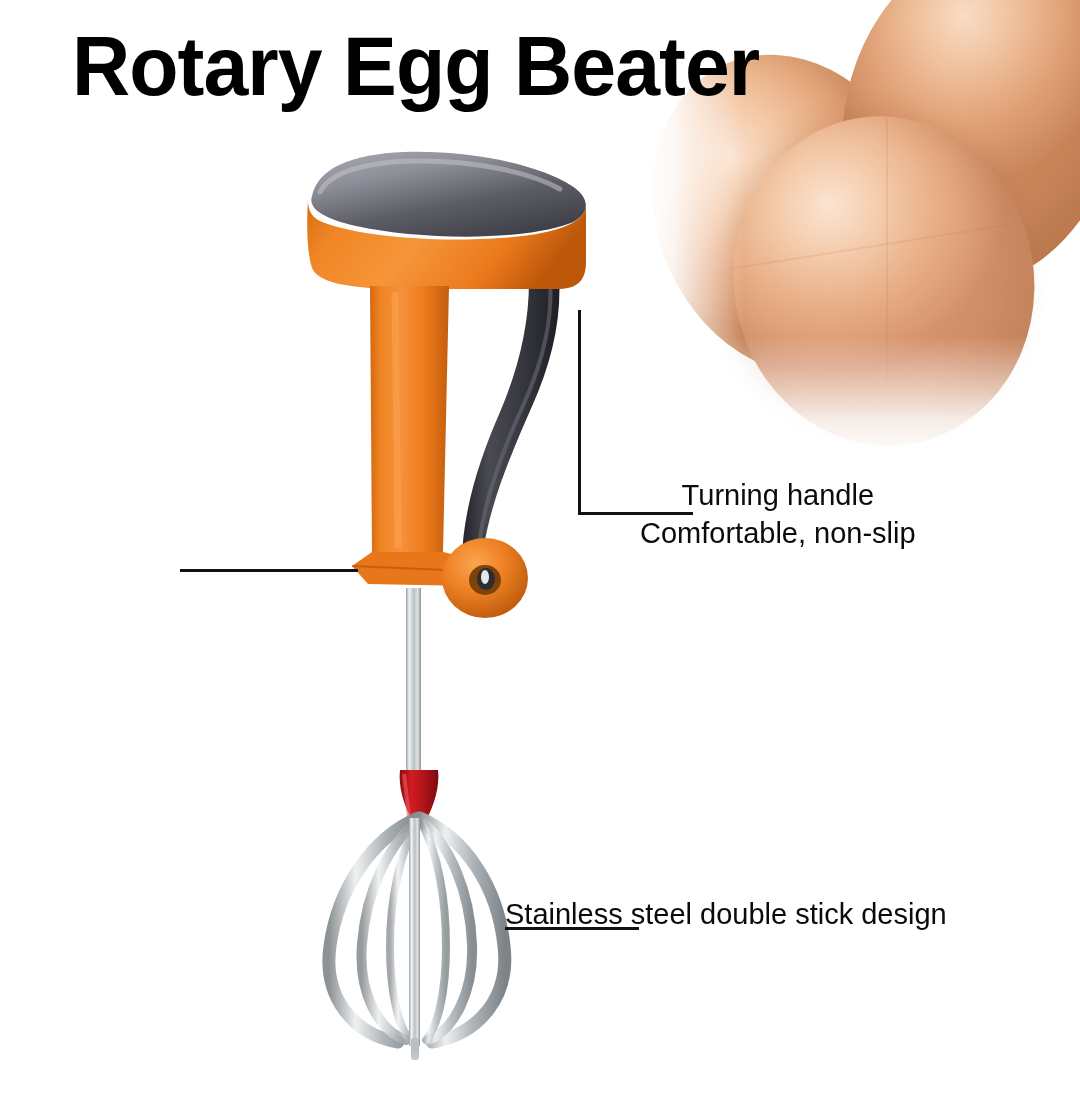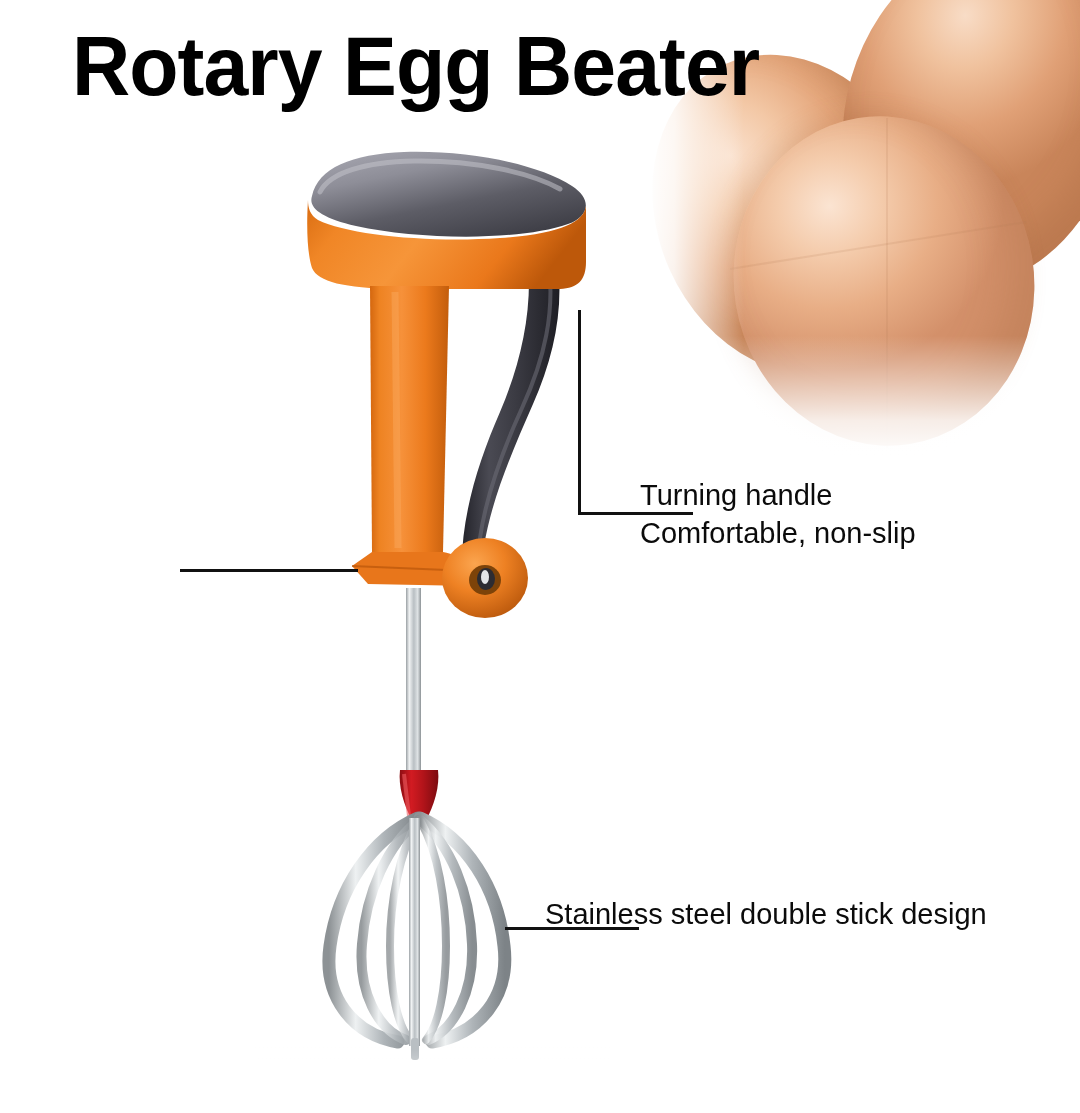--- a/index.html
+++ b/index.html
@@ -126,23 +126,23 @@
     position: absolute;
     font-size: 29px;
     line-height: 38px;
     font-weight: normal;
     color: #0b0b0b;
     white-space: nowrap;
     z-index: 36;
   }
   .callout-handle  { left: 640px; top: 476px; }
   .callout-connect { left: 4px;   top: 531px; }
-  .callout-whisk   { left: 505px; top: 895px; margin-left: 40px; }
-
-  .cl { display: block; }
+  .callout-whisk   { left: 505px; top: 895px; }
+
+  .cl { display: block; text-align: center; }
 </style>
 </head>
 <body>
 
 <div id="infographic">
 
   <div class="eggs-block">
     <div class="egg egg-back-left"></div>
     <div class="egg egg-back-right"></div>
     <div class="egg egg-front">

